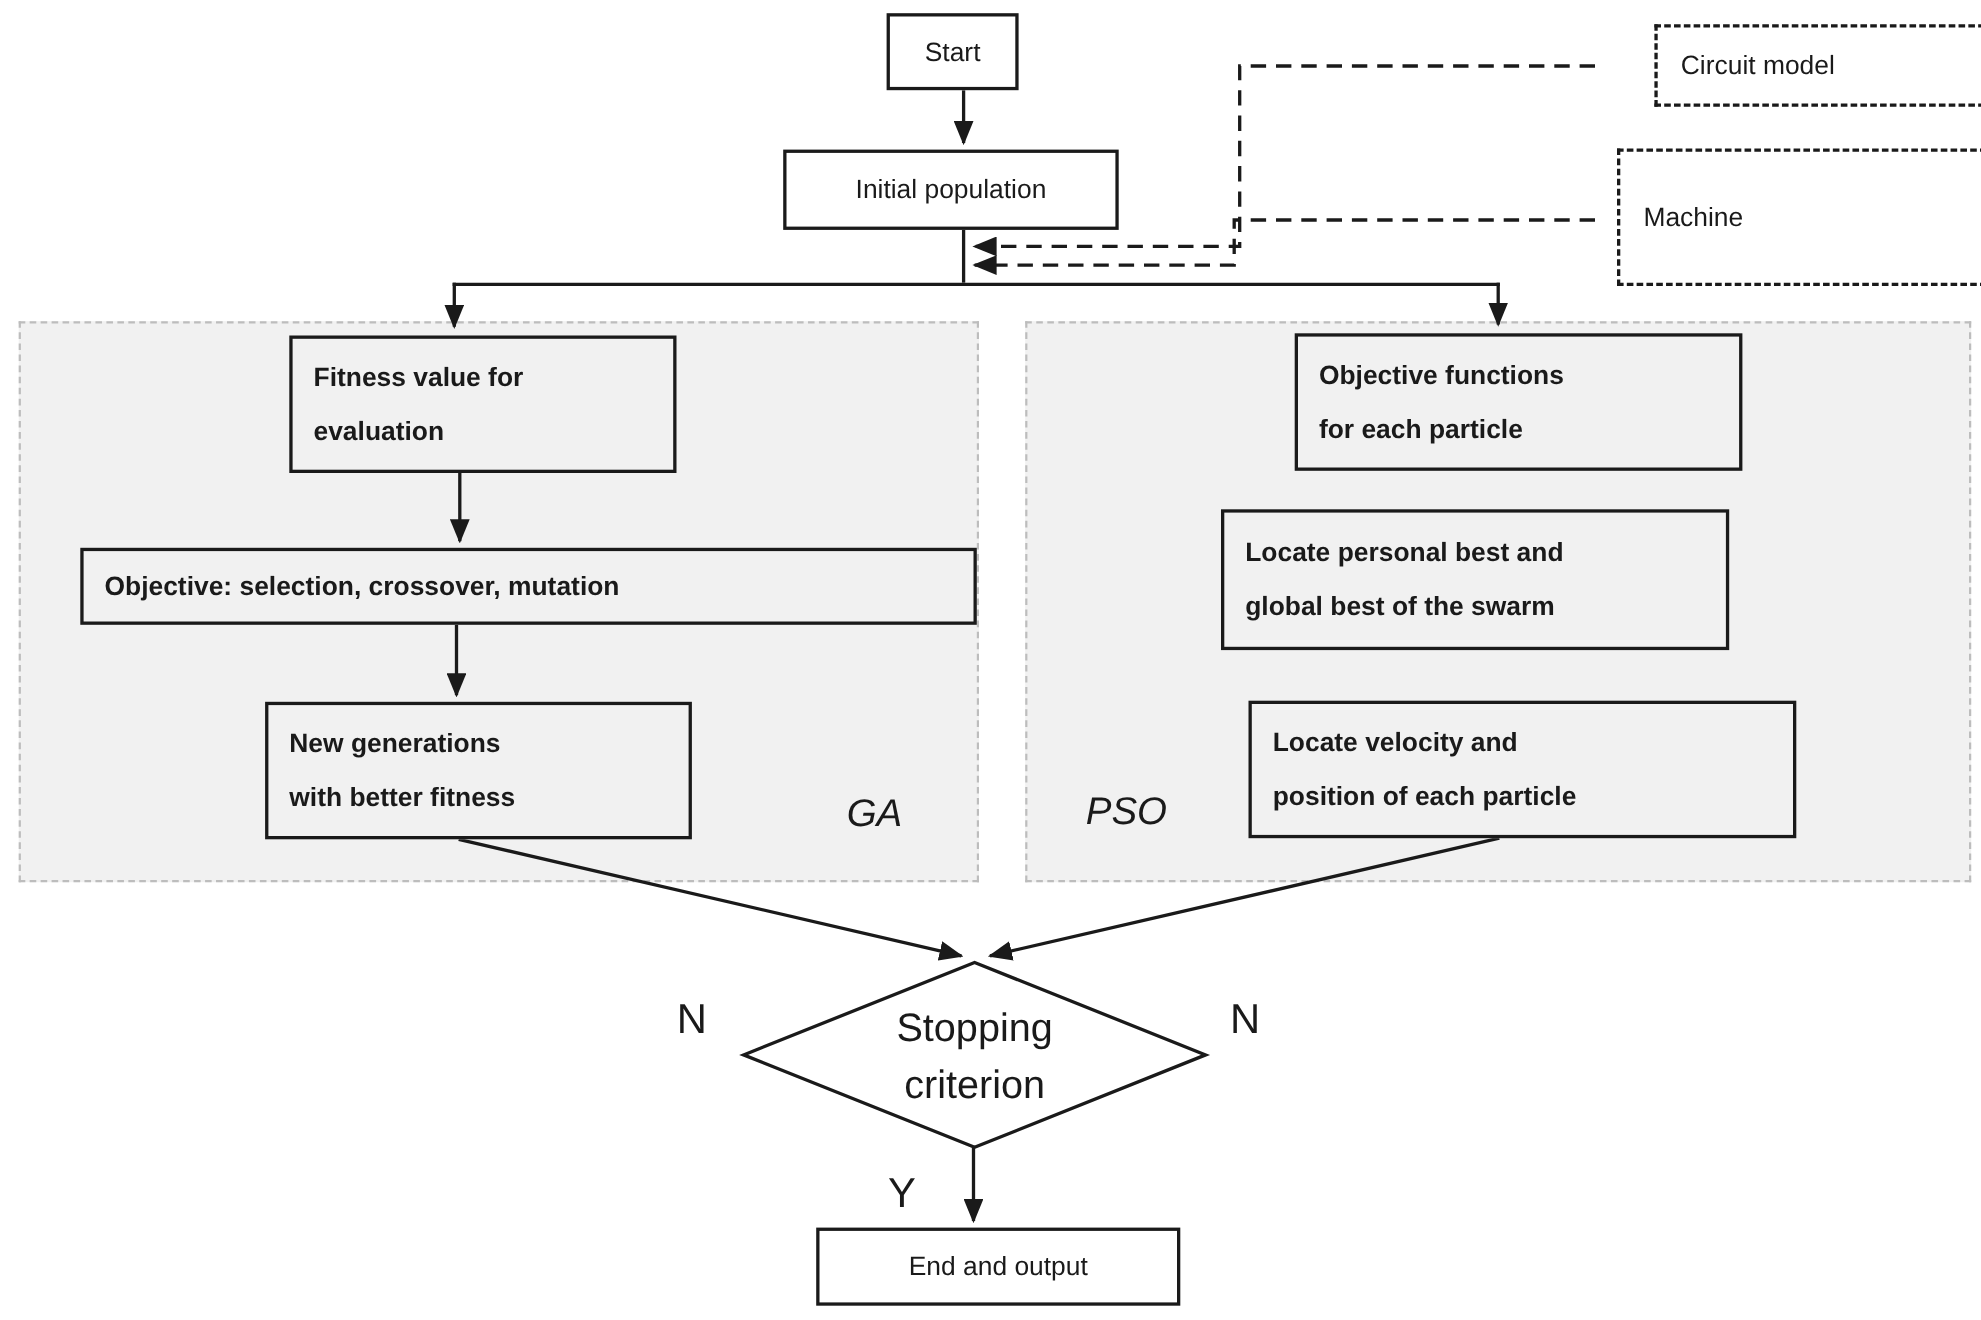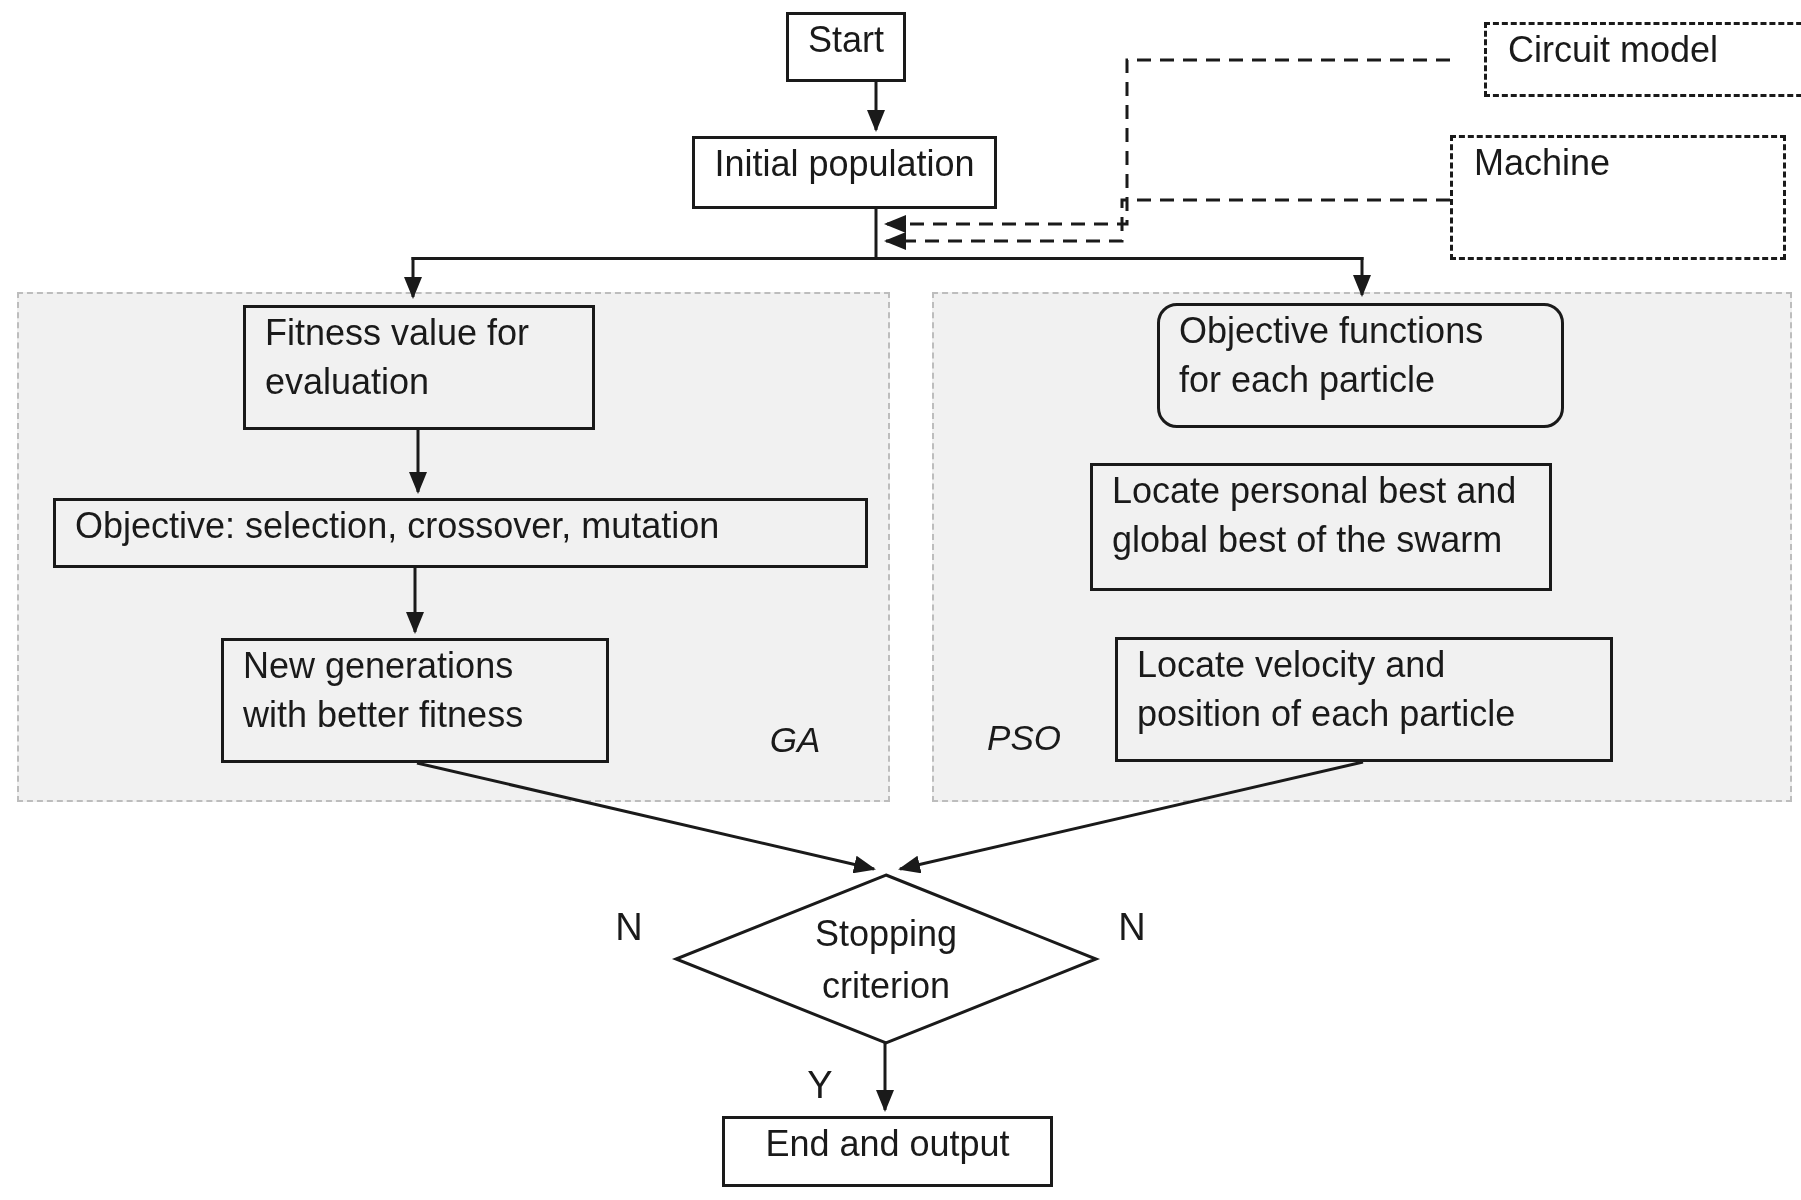--- a/index.html
+++ b/index.html
@@ -31,27 +31,29 @@
     width: 1801px;
     height: 1200px;
   }
 
   .node {
     position: absolute;
     box-sizing: border-box;
     border: 3px solid #1a1a1a;
     display: flex;
     flex-direction: column;
-    font-size: 36px;
+    justify-content: center;
+    font-size: 24px;
     line-height: 49px;
     color: #1a1a1a;
     white-space: nowrap;
+    margin-left: 20px;
   }
   .node.white { background: #ffffff; }
-  .node.gray  { background: #f1f1f1; }
+  .node.gray  { background: #f1f1f1; font-weight: bold; }
   .node.dashed { border-style: dashed; background: #ffffff; }
   .node.centered { align-items: center; text-align: center; }
   .node.leftpad { align-items: flex-start; padding-left: 19px; text-align: left; }
 
   .diamond-label {
     position: absolute;
     left: 736px; top: 900px;
     width: 300px; height: 120px;
     display: flex;
     flex-direction: column;
@@ -78,21 +80,21 @@
   .lbl-n-right { left: 1092px; top: 901px;  width: 80px;  height: 52px; }
   .lbl-y       { left: 780px;  top: 1059px; width: 80px;  height: 52px; }
 
   .n-start    { left: 786px;  top: 12px;   width: 120px; height: 70px; }
   .n-initial  { left: 692px;  top: 136px;  width: 305px; height: 73px; }
   .n-circuit  { left: 1484px; top: 22px;   width: 336px; height: 75px; padding-left: 21px; }
   .n-ml       { left: 1450px; top: 135px;  width: 336px; height: 125px; padding-left: 21px; }
   .n-fitness  { left: 243px;  top: 305px;  width: 352px; height: 125px; }
   .n-evolution{ left: 53px;   top: 498px;  width: 815px; height: 70px; }
   .n-newgen   { left: 221px;  top: 638px;  width: 388px; height: 125px; }
-  .n-objective{ left: 1157px; top: 303px;  width: 407px; height: 125px; border-radius: 20px; }
+  .n-objective{ left: 1157px; top: 303px;  width: 407px; height: 125px; }
   .n-locate   { left: 1090px; top: 463px;  width: 462px; height: 128px; }
   .n-update   { left: 1115px; top: 637px;  width: 498px; height: 125px; }
   .n-end      { left: 722px;  top: 1116px; width: 331px; height: 71px; }
 </style>
 </head>
 <body>
 
 <div class="canvas">
 
   <div class="panel panel-ga"></div>

